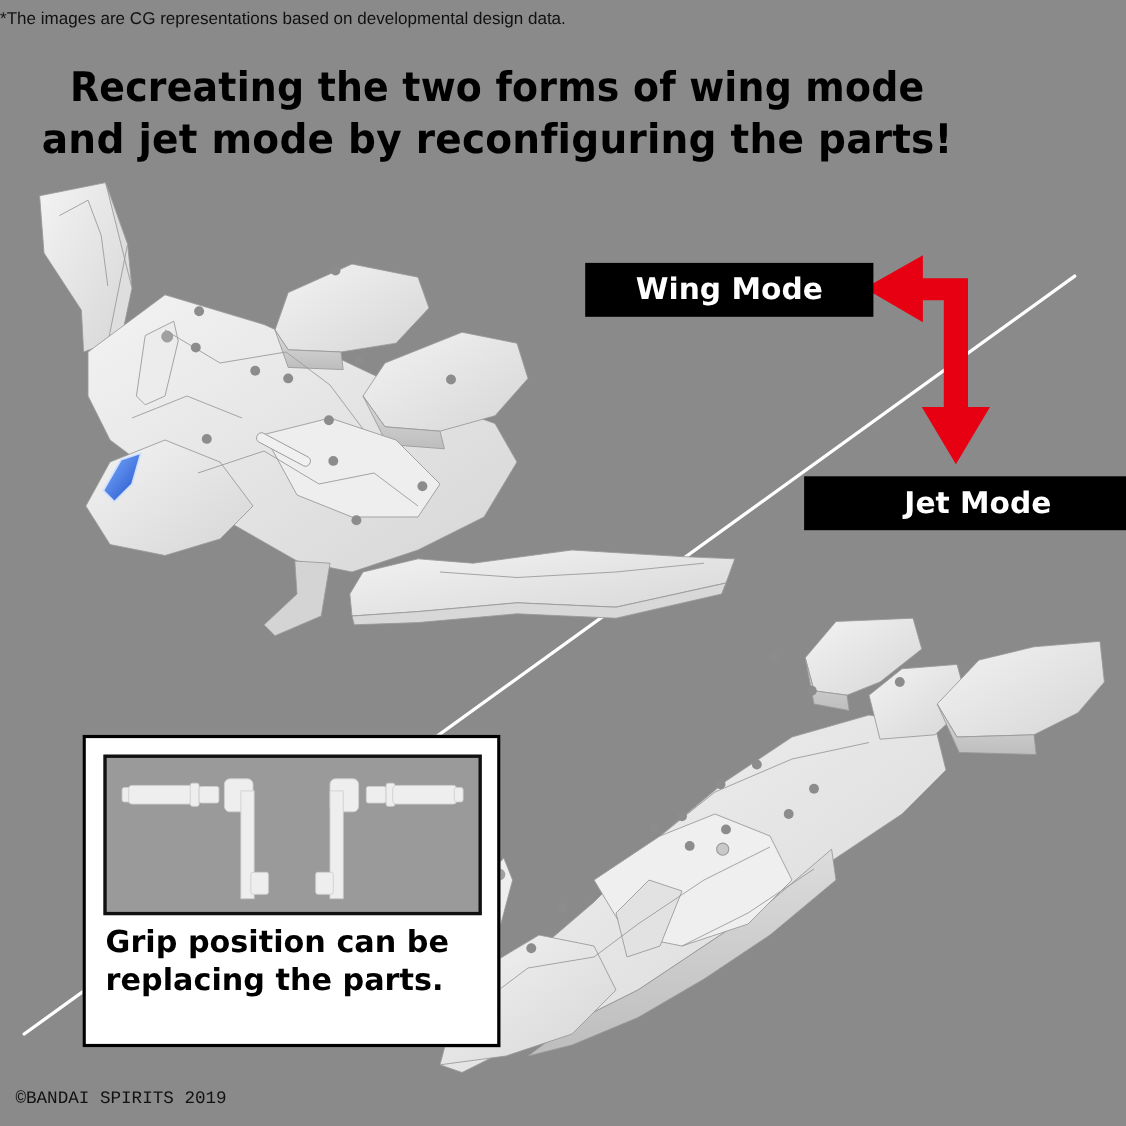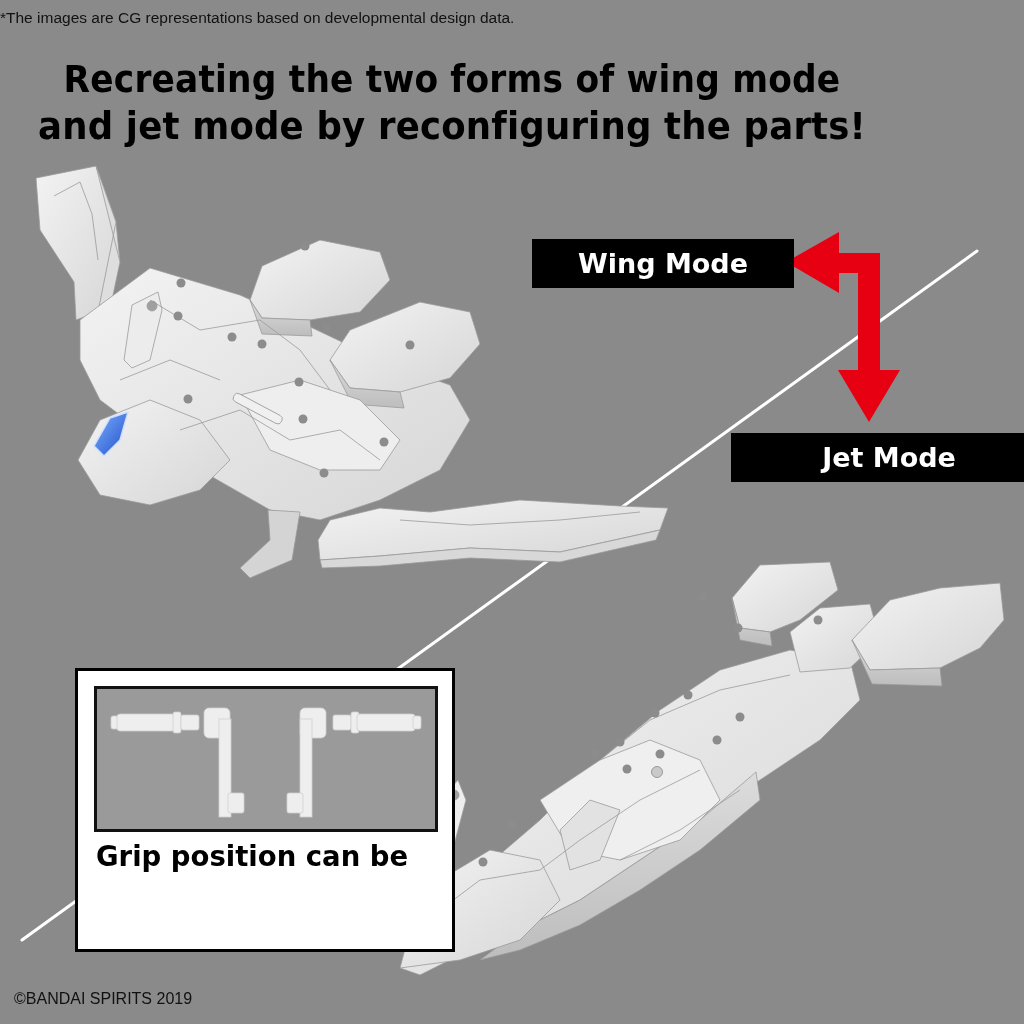--- a/index.html
+++ b/index.html
@@ -47,21 +47,21 @@
       background: #9a9a9a; border: 3px solid #111;
     }
     .grip-text {
       position: absolute; left: 18px; top: 168px;
       font-family: "DejaVu Sans", sans-serif; font-weight: bold;
       font-size: 27.5px; line-height: 35px; color: #000;
       white-space: nowrap;
     }
     .copyright {
       position: absolute; left: 14px; top: 990px;
-      font-family: Liberation Sans, sans-serif;
+      font-family: Liberation Mono, monospace;
       font-size: 16px; color: #111;
     }
   </style>
 </head>
 <body>
 
 <div class="disclaimer">
   <div>*The images are CG representations based on developmental design data.</div>
 </div>
 
@@ -224,16 +224,17 @@
           <rect x="236" y="26" width="18" height="15" rx="2"></rect>
           <rect x="254" y="23" width="8" height="21" rx="2"></rect>
           <rect x="260" y="25" width="58" height="17" rx="3"></rect>
           <rect x="316" y="27" width="8" height="13" rx="2"></rect>
         </g>
       </g>
     </svg>
   </div>
   <div class="grip-text">
     <div>Grip position can be</div>
+    <div>replacing the parts.</div>
   </div>
 </div>
 
 <div class="copyright">©BANDAI SPIRITS 2019</div>
 
 </body></html>

